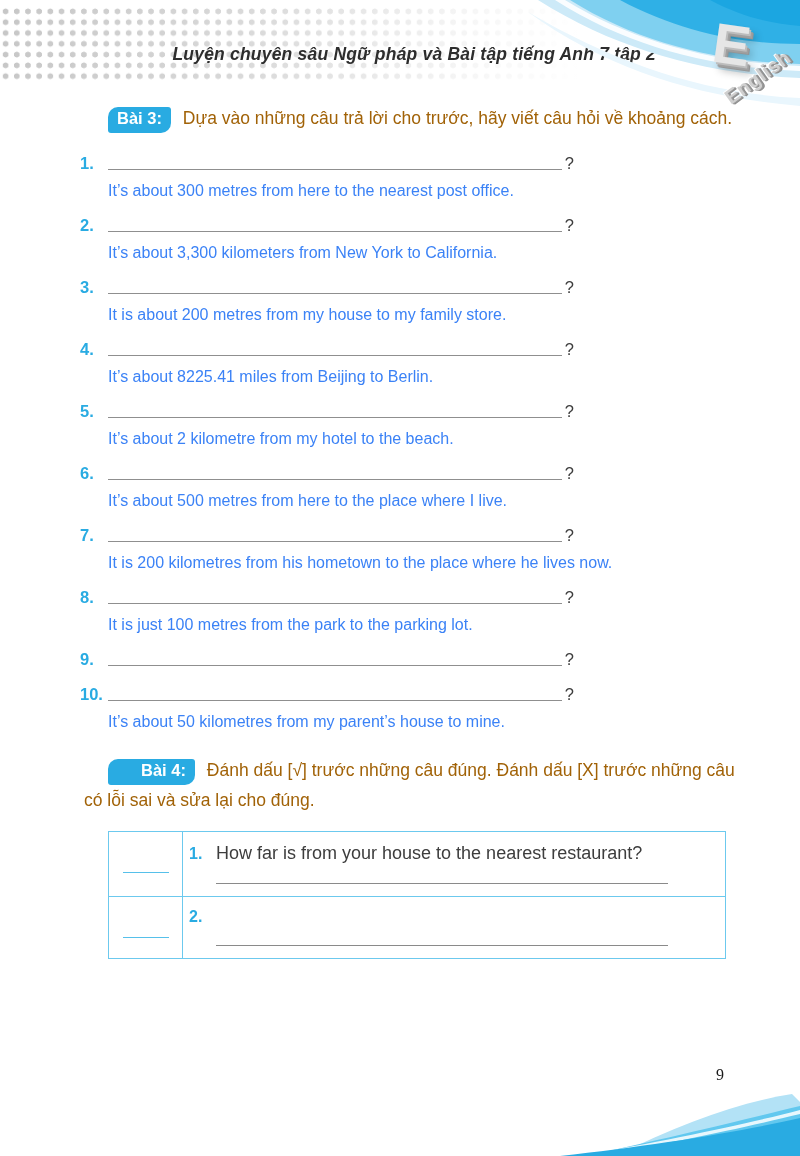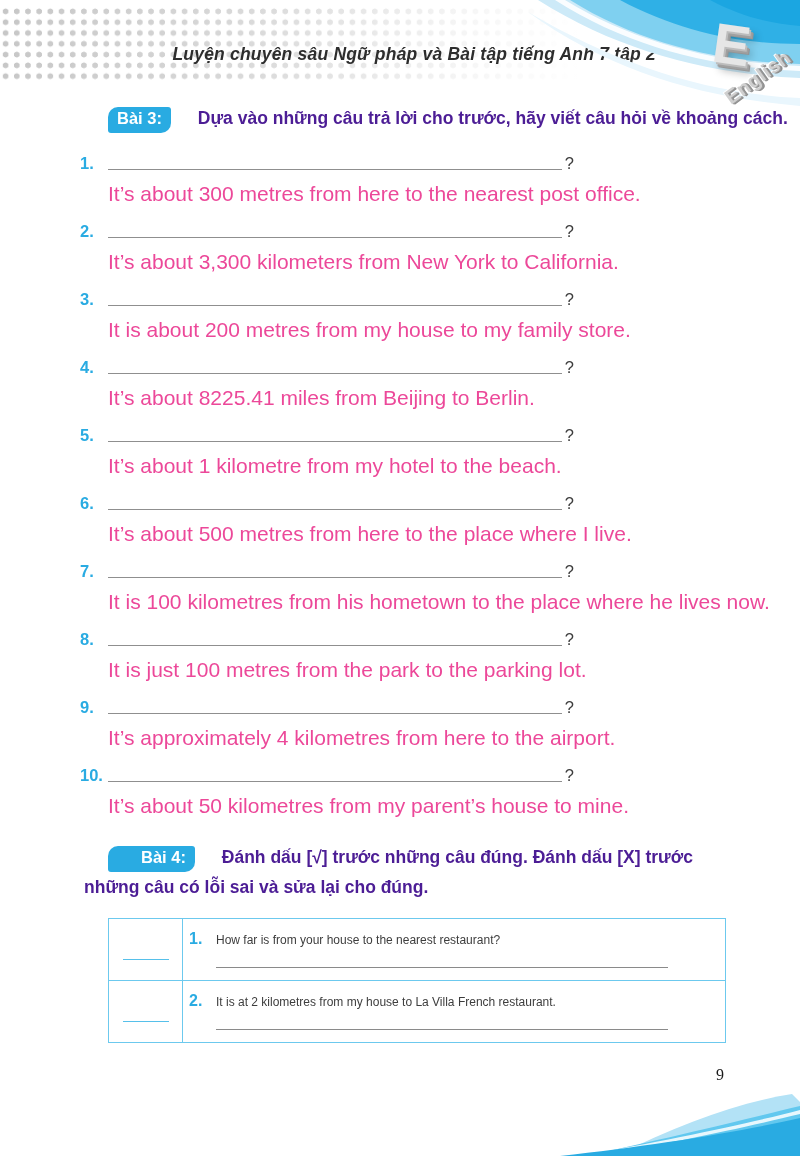--- a/index.html
+++ b/index.html
@@ -37,45 +37,45 @@
     transform:rotate(-36deg);
     text-shadow:1px 1px 0 #9a9a9a, 2px 2px 0 #8d8d8d, -1px -1px 0 #ffffff;
   }
 
   
   .content { position:absolute; top:107px; left:80px; width:652px; }
 
   .badge {
     display:inline-block; background:#29abe2; color:#fff; font-weight:bold;
     font-size:16.5px; padding:2px 9px 4px; border-radius:10px 3px 10px 3px;
-    margin-right:22px; line-height:1.2;
+    margin-right:7px; line-height:1.2;
   }
   .ex-header { font-size:17.5px; line-height:1.3; }
-  .ex-header .instr { color:#4c1d95; font-weight:bold; }
+  .ex-header .instr { color:#a16207; font-weight:normal; }
   .ex3-header { margin-left:28px; white-space:nowrap; }
   .ex4-header { margin:25px 0 0 4px; text-indent:24px; line-height:1.7; width:652px; }
 
   .items { margin-top:17px; width:494px; }
   .item { margin-bottom:12px; }
   .q-row { display:flex; align-items:flex-end; height:23px; }
   .q-row .num { width:28px; flex:none; color:#29abe2; font-weight:bold; font-size:16.5px; }
   .blank { flex:1; border-bottom:1.5px solid #8f8f8f; margin-bottom:3px; }
   .qmark { margin-left:3px; font-size:16.5px; color:#3d3d3d; }
-  .a-row { margin:9px 0 0 28px; font-size:21px; color:#ec4899; white-space:nowrap; }
+  .a-row { margin:9px 0 0 28px; font-size:16px; color:#3b82f6; white-space:nowrap; }
 
   
   .ex4-table { width:618px; margin:16px 0 0 28px; border:1.3px solid #6cc9ee; }
   .t-row { display:flex; }
   .t-row + .t-row { border-top:1.3px solid #6cc9ee; }
   .t-col1 { width:74px; flex:none; border-right:1.3px solid #6cc9ee; padding-top:27px; text-align:center; }
   .mark-blank { display:inline-block; width:46px; height:1px; border-bottom:1.7px solid #56c0ea; }
   .t-col2 { flex:1; padding:11px 0 12px 6px; }
   .t-q { display:flex; align-items:baseline; }
   .t-q .num { width:27px; flex:none; color:#29abe2; font-weight:bold; font-size:16px; }
-  .t-sentence { font-size:12px; color:#3d3d3d; white-space:nowrap; }
+  .t-sentence { font-size:18px; color:#3d3d3d; white-space:nowrap; }
   .t-answer-line { margin:19px 0 0 27px; width:452px; border-bottom:1.5px solid #8a8a8a; }
 
   
   .page-number {
     position:absolute; top:1066px; right:76px;
     font-family:"Liberation Serif","DejaVu Serif",serif; font-size:16px; color:#1a1a1a;
   }
   .bottom-swoosh { position:absolute; bottom:0; right:0; }
 </style>
 </head>
@@ -141,57 +141,56 @@
           </div>
           <div class="a-row">It’s about 8225.41 miles from Beijing to Berlin.</div>
         </div>
 
         <div class="item">
           <div class="q-row">
             <span class="num">5.</span>
             <span class="blank"></span>
             <span class="qmark">?</span>
           </div>
-          <div class="a-row">It’s about 1 kilometre from my hotel to the beach.</div>
+          <div class="a-row">It’s about 2 kilometre from my hotel to the beach.</div>
         </div>
 
         <div class="item">
           <div class="q-row">
             <span class="num">6.</span>
             <span class="blank"></span>
             <span class="qmark">?</span>
           </div>
           <div class="a-row">It’s about 500 metres from here to the place where I live.</div>
         </div>
 
         <div class="item">
           <div class="q-row">
             <span class="num">7.</span>
             <span class="blank"></span>
             <span class="qmark">?</span>
           </div>
-          <div class="a-row">It is 100 kilometres from his hometown to the place where he lives now.</div>
+          <div class="a-row">It is 200 kilometres from his hometown to the place where he lives now.</div>
         </div>
 
         <div class="item">
           <div class="q-row">
             <span class="num">8.</span>
             <span class="blank"></span>
             <span class="qmark">?</span>
           </div>
           <div class="a-row">It is just 100 metres from the park to the parking lot.</div>
         </div>
 
         <div class="item">
           <div class="q-row">
             <span class="num">9.</span>
             <span class="blank"></span>
             <span class="qmark">?</span>
           </div>
-          <div class="a-row">It’s approximately 4 kilometres from here to the airport.</div>
         </div>
 
         <div class="item">
           <div class="q-row">
             <span class="num">10.</span>
             <span class="blank"></span>
             <span class="qmark">?</span>
           </div>
           <div class="a-row">It’s about 50 kilometres from my parent’s house to mine.</div>
         </div>
@@ -218,21 +217,20 @@
           </div>
         </div>
 
         <div class="t-row">
           <div class="t-col1">
             <span class="mark-blank"></span>
           </div>
           <div class="t-col2">
             <div class="t-q">
               <span class="num">2.</span>
-              <span class="t-sentence">It is at 2 kilometres from my house to La Villa French restaurant.</span>
             </div>
             <div class="t-answer-line"></div>
           </div>
         </div>
 
     </div>
 
   </main>
 
   <div class="page-number">9</div>

